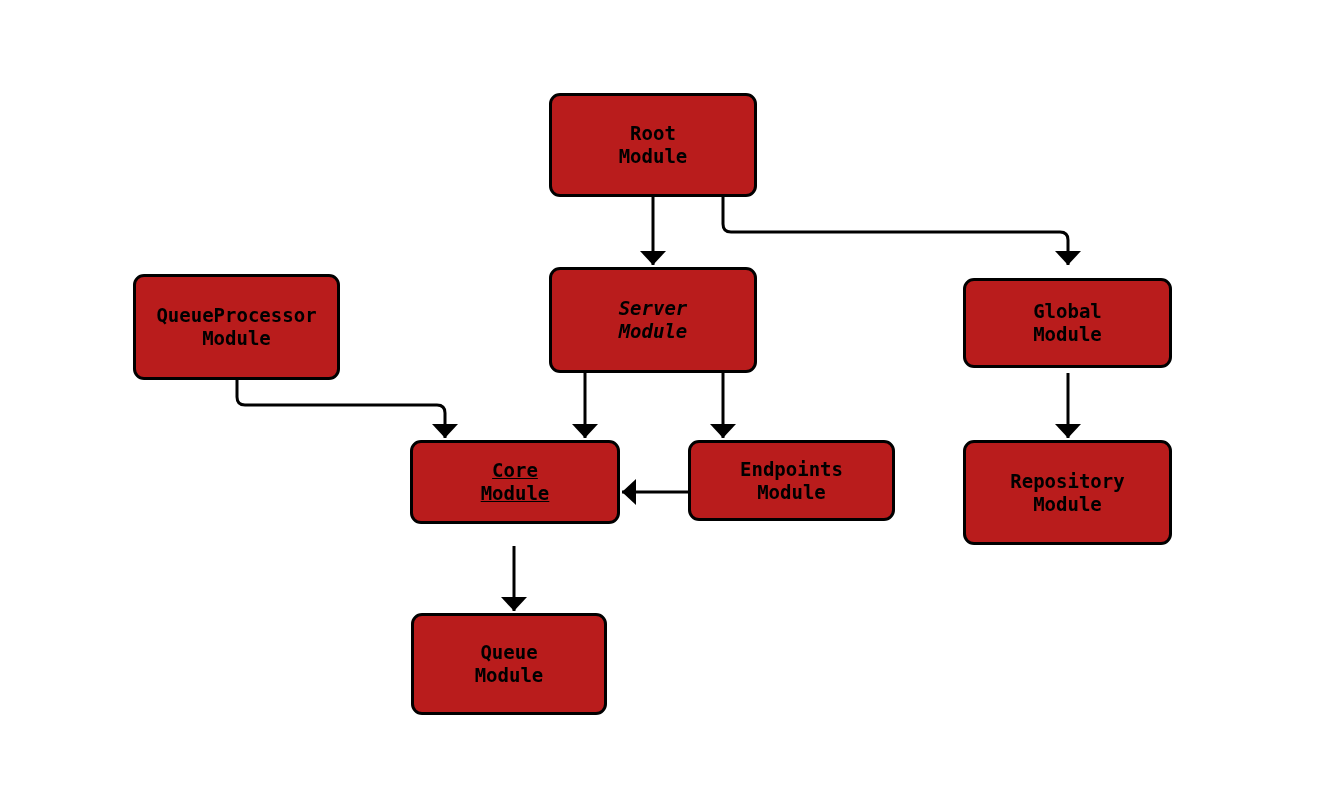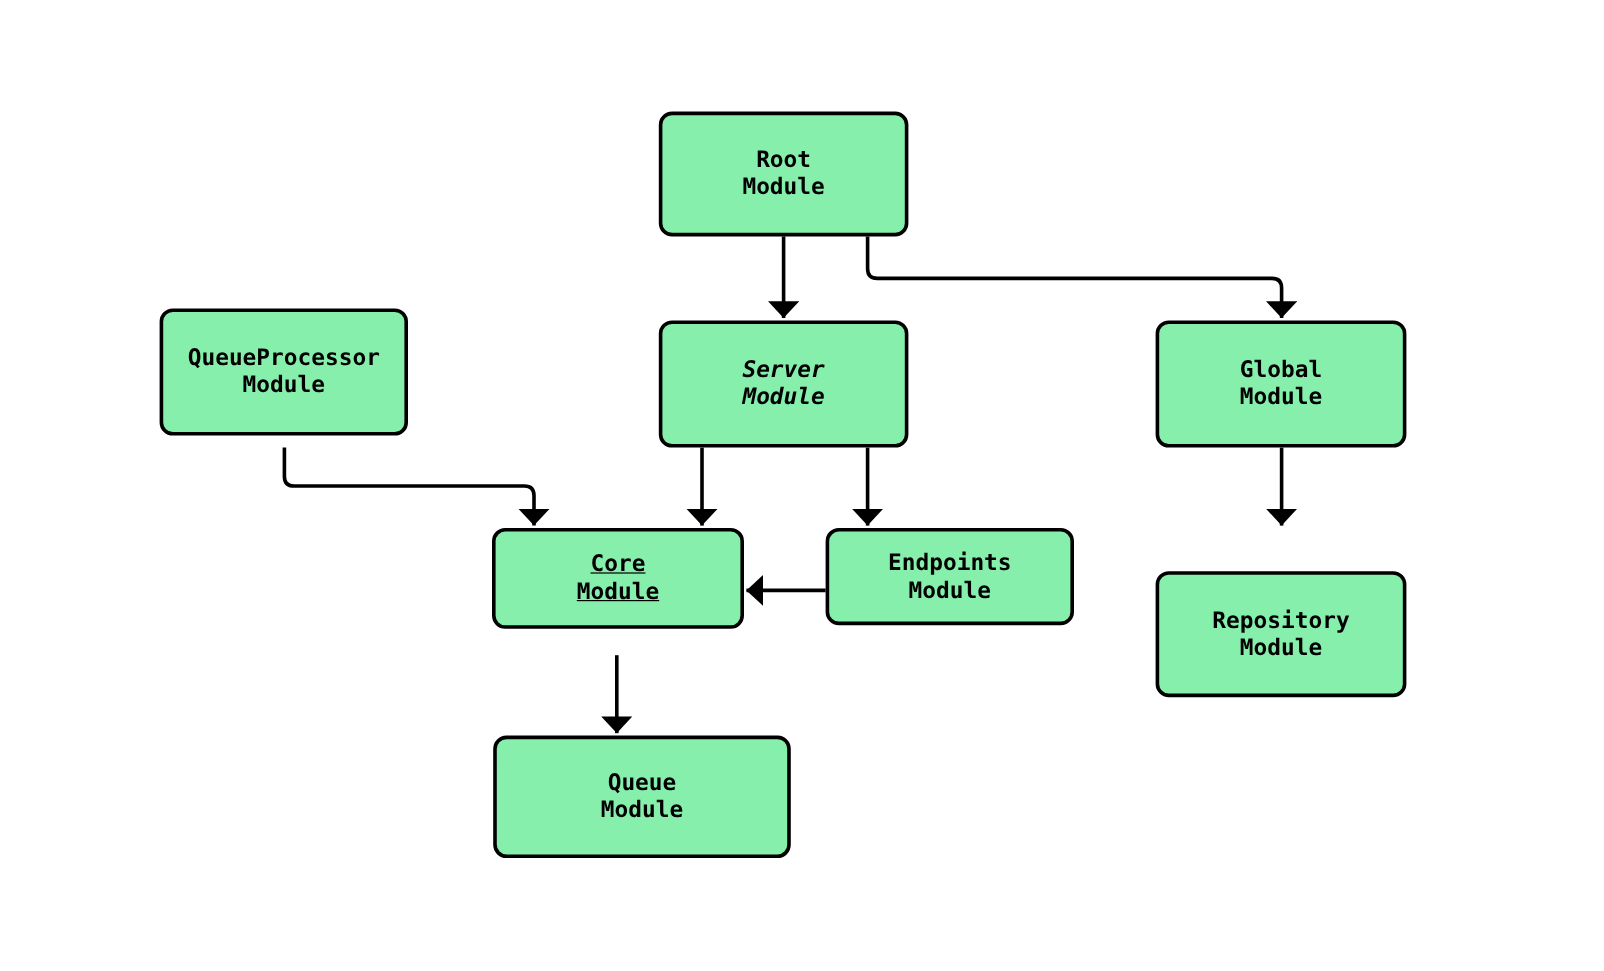--- a/index.html
+++ b/index.html
@@ -23,21 +23,21 @@
     height: 809px;
   }
   .edges-layer path {
     fill: none;
     stroke: #000000;
     stroke-width: 3;
   }
   .node {
     position: absolute;
     box-sizing: border-box;
-    background: #86efac;
+    background: #b91c1c;
     border: 3px solid #000000;
     border-radius: 11px;
     display: flex;
     flex-direction: column;
     align-items: center;
     justify-content: center;
     text-align: center;
   }
   .node .line {
     display: block;
@@ -75,48 +75,48 @@
     <path d="M 1068 373 L 1068 438" marker-end="url(#arrowhead)"></path>
 
     <path d="M 514 546 L 514 611" marker-end="url(#arrowhead)"></path>
   </svg>
 
   <div class="node" style="left:549px; top:93px; width:208px; height:104px;">
     <span class="line">Root</span>
     <span class="line">Module</span>
   </div>
 
-  <div class="node" style="left:133px; top:257px; width:207px; height:106px;">
+  <div class="node" style="left:133px; top:274px; width:207px; height:106px;">
     <span class="line">QueueProcessor</span>
     <span class="line">Module</span>
   </div>
 
   <div class="node" style="left:549px; top:267px; width:208px; height:106px;font-style:italic;">
     <span class="line">Server</span>
     <span class="line">Module</span>
   </div>
 
-  <div class="node" style="left:963px; top:267px; width:209px; height:106px;">
+  <div class="node" style="left:963px; top:278px; width:209px; height:90px;">
     <span class="line">Global</span>
     <span class="line">Module</span>
   </div>
 
   <div class="node" style="left:410px; top:440px; width:210px; height:84px;text-decoration:underline;">
     <span class="line">Core</span>
     <span class="line">Module</span>
   </div>
 
   <div class="node" style="left:688px; top:440px; width:207px; height:81px;">
     <span class="line">Endpoints</span>
     <span class="line">Module</span>
   </div>
 
-  <div class="node" style="left:963px; top:440px; width:209px; height:105px;margin-top:36px;">
+  <div class="node" style="left:963px; top:440px; width:209px; height:105px;">
     <span class="line">Repository</span>
     <span class="line">Module</span>
   </div>
 
-  <div class="node" style="left:411px; top:613px; width:248px; height:102px;">
+  <div class="node" style="left:411px; top:613px; width:196px; height:102px;">
     <span class="line">Queue</span>
     <span class="line">Module</span>
   </div>
 
 </div>
 
 </body></html>

